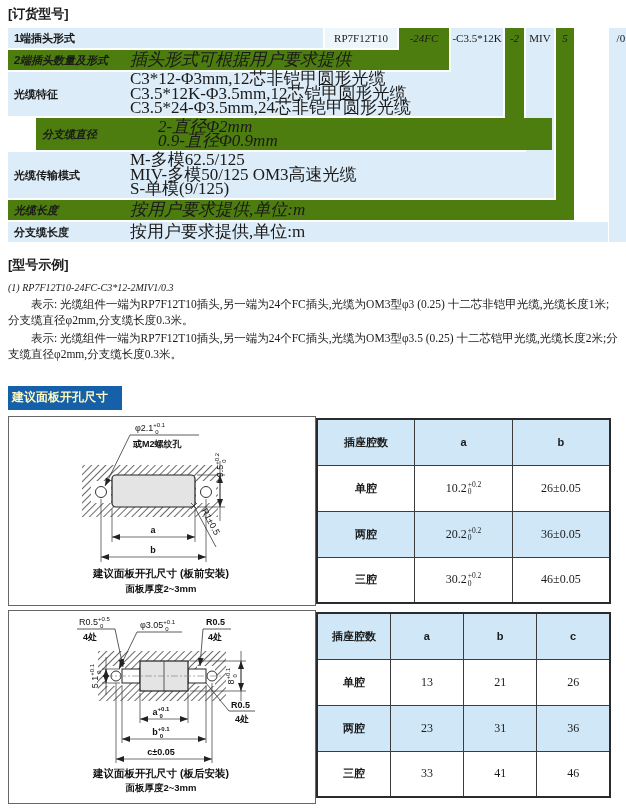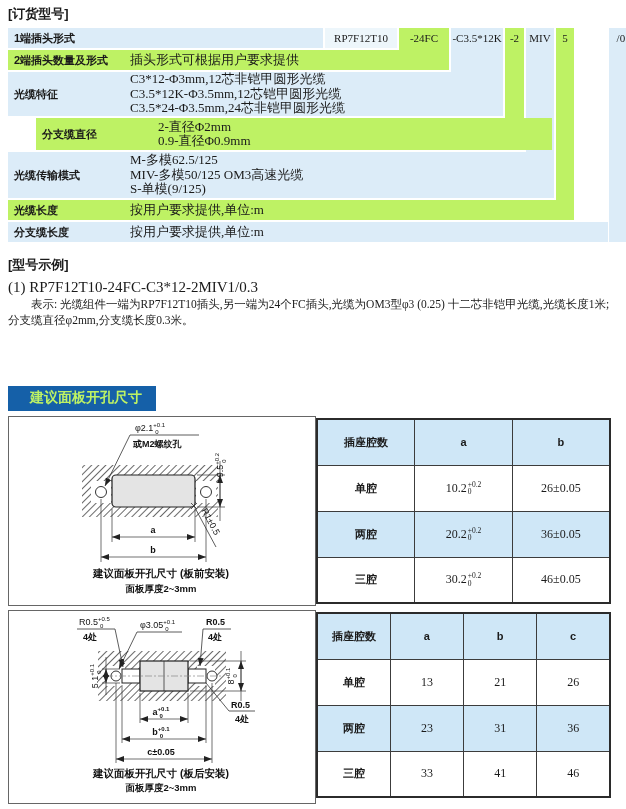--- a/index.html
+++ b/index.html
@@ -3,46 +3,46 @@
 <meta charset="utf-8">
 <style>
   html,body{margin:0;padding:0;background:#fff;}
   .page{position:relative;width:626px;height:809px;background:#fff;overflow:hidden;
         font-family:"Liberation Serif","DejaVu Serif",serif;color:#1a1a1a;}
   .sec-title{position:absolute;left:8px;font-weight:bold;font-size:13px;
              font-family:"Liberation Sans","DejaVu Sans",sans-serif;}
   
   .ot{position:absolute;left:8px;top:28px;width:612px;height:214px;}
   .bg-l{background:#dcecf8;}
-  .bg-m{background:#bef264;}
+  .bg-m{background:#4d7c0f;font-style:italic;}
   .bg-w{background:#edf6fb;}
   .vcol{position:absolute;top:0;text-align:center;font-size:11px;line-height:20px;}
   .c1{left:317px;width:72px;} .c2{left:391px;width:50px;} .c3{left:443px;width:52px;}
   .c4{left:497px;width:19px;} .c5{left:518px;width:28px;} .c6{left:548px;width:18px;}
   .c7{left:568px;width:32px;margin-left:33px;}
   .h1{height:20px;} .h2{height:42px;} .h3{height:88px;} .h4{height:122px;}
   .h5{height:170px;} .h6{height:192px;} .h7{height:214px;}
   .band{position:absolute;left:0;}
   .r1{top:0;height:20px;width:315px;} .r2{top:22px;height:20px;width:441px;}
   .r3{top:44px;height:44px;width:495px;} .r4{top:90px;height:32px;width:516px;margin-left:28px;}
   .r5{top:124px;height:46px;width:546px;} .r6{top:172px;height:20px;width:566px;}
   .r7{top:194px;height:20px;width:600px;}
   .lbl{position:absolute;left:6px;width:112px;top:0;height:100%;display:flex;align-items:center;
        font-family:"Liberation Sans","DejaVu Sans",sans-serif;font-weight:bold;font-size:11px;}
   .desc{position:absolute;left:122px;right:4px;top:0;height:100%;display:flex;
-        flex-direction:column;justify-content:center;font-size:13px;line-height:14.5px;}
+        flex-direction:column;justify-content:center;font-size:17px;line-height:14.5px;}
   
   .examples{position:absolute;left:8px;top:256px;width:612px;}
   .examples .sec-title{position:static;margin-bottom:6px;}
-  .ex-code{font-size:15px;line-height:15px;margin:3px 0 2px 0;}
+  .ex-code{font-size:10px;line-height:15px;margin:3px 0 2px 0;font-style:italic;}
   .ex-desc{font-size:11.5px;line-height:15.5px;text-indent:2em;margin-bottom:3px;}
   
-  .hbar{position:absolute;left:8px;top:386px;display:inline-block;background:#1560a8;color:#bef264;
-        font-family:"Liberation Sans","DejaVu Sans",sans-serif;font-weight:bold;font-size:14px;
-        padding:3px 14px 4px 22px;}
+  .hbar{position:absolute;left:8px;top:386px;display:inline-block;background:#1560a8;color:#fef9c3;
+        font-family:"Liberation Sans","DejaVu Sans",sans-serif;font-weight:bold;font-size:12px;
+        padding:3px 14px 4px 4px;}
   
   .panel{position:absolute;border:1px solid #666;background:#fff;}
   .p1{left:8px;top:416px;width:306px;height:188px;}
   .p2{left:8px;top:610px;width:306px;height:192px;}
   svg{display:block;font-family:"Liberation Sans","DejaVu Sans",sans-serif;}
   .dtxt{font-size:9px;fill:#111;}
   .ts{font-size:6px;}
   .cap1{font-size:10.5px;font-weight:bold;fill:#111;}
   .cap2{font-size:9.5px;font-weight:bold;fill:#111;}
   .thin{stroke:#333;stroke-width:0.7;fill:none;}
@@ -122,20 +122,21 @@
       <div class="desc">
           <div>按用户要求提供,单位:m</div>
         </div>
     </div>
   </div>
 
   <div class="examples">
     <div class="sec-title">[型号示例]</div>
     <div class="ex-code">(1) RP7F12T10-24FC-C3*12-2MIV1/0.3</div>
     <div class="ex-desc">表示: 光缆组件一端为RP7F12T10插头,另一端为24个FC插头,光缆为OM3型φ3 (0.25) 十二芯非铠甲光缆,光缆长度1米;分支缆直径φ2mm,分支缆长度0.3米。</div>
+    <div class="ex-desc">表示: 光缆组件一端为RP7F12T10插头,另一端为24个FC插头,光缆为OM3型φ3.5 (0.25) 十二芯铠甲光缆,光缆长度2米;分支缆直径φ2mm,分支缆长度0.3米。</div>
   </div>
 
   <div class="hbar">建议面板开孔尺寸</div>
 
   <div class="panel p1">
     <svg width="304" height="186" viewBox="0 0 304 186">
       <defs>
         <pattern id="hat1" width="5" height="5" patternUnits="userSpaceOnUse" patternTransform="rotate(-45)">
           <line x1="0" y1="2.5" x2="5" y2="2.5" stroke="#444" stroke-width="0.8"></line>
         </pattern>

